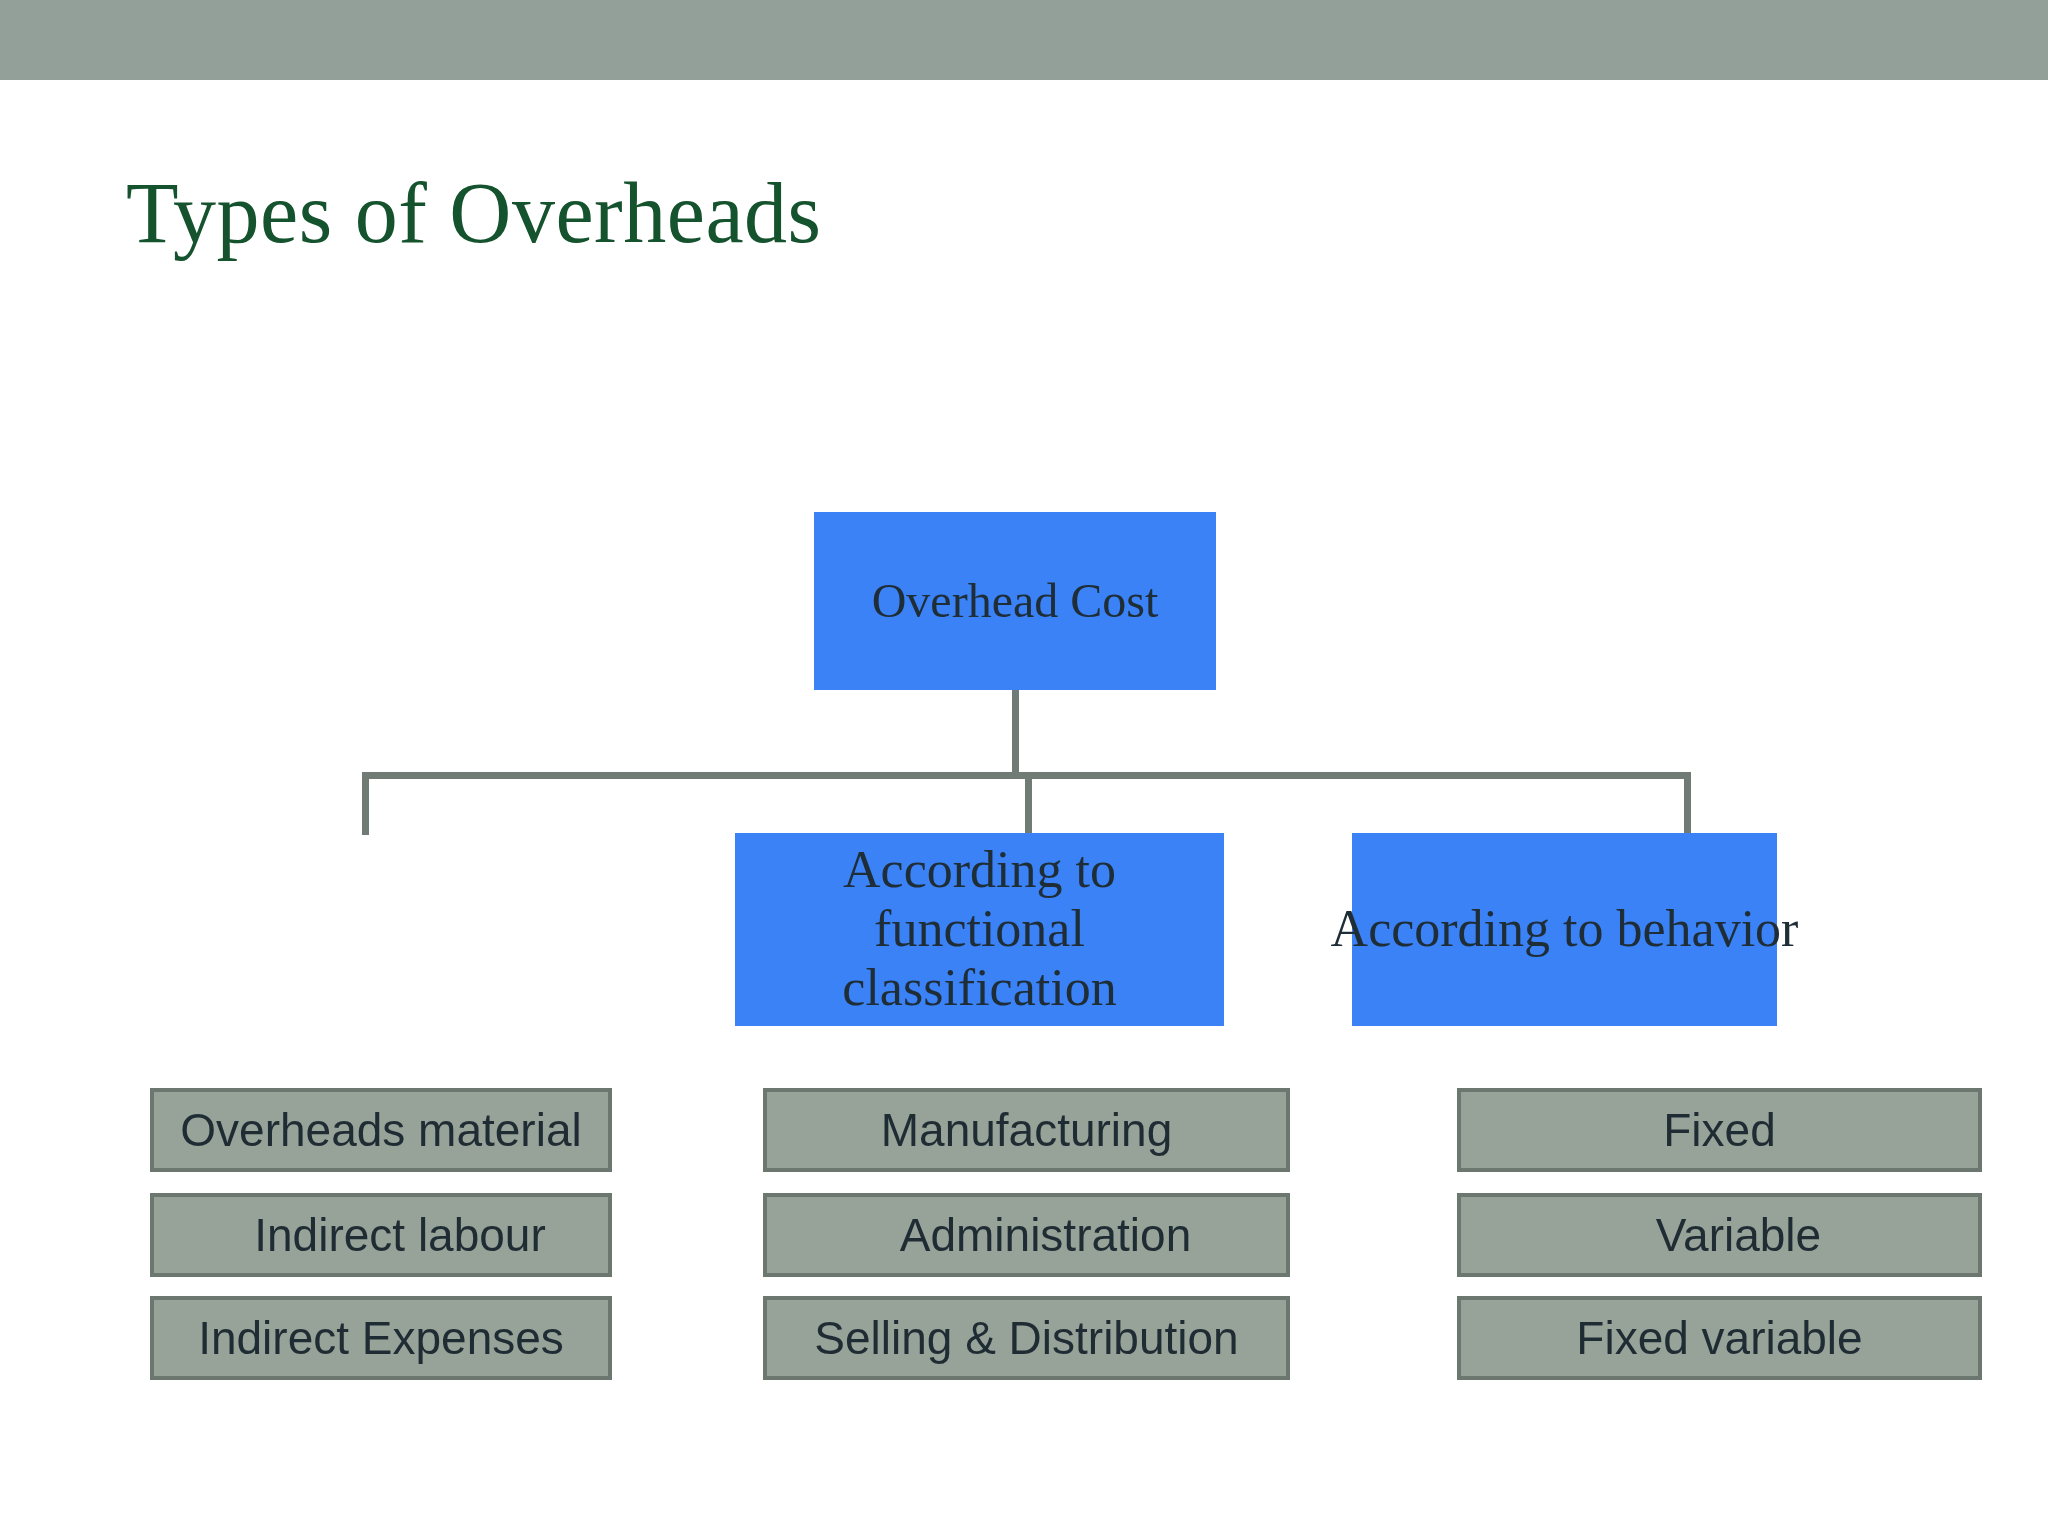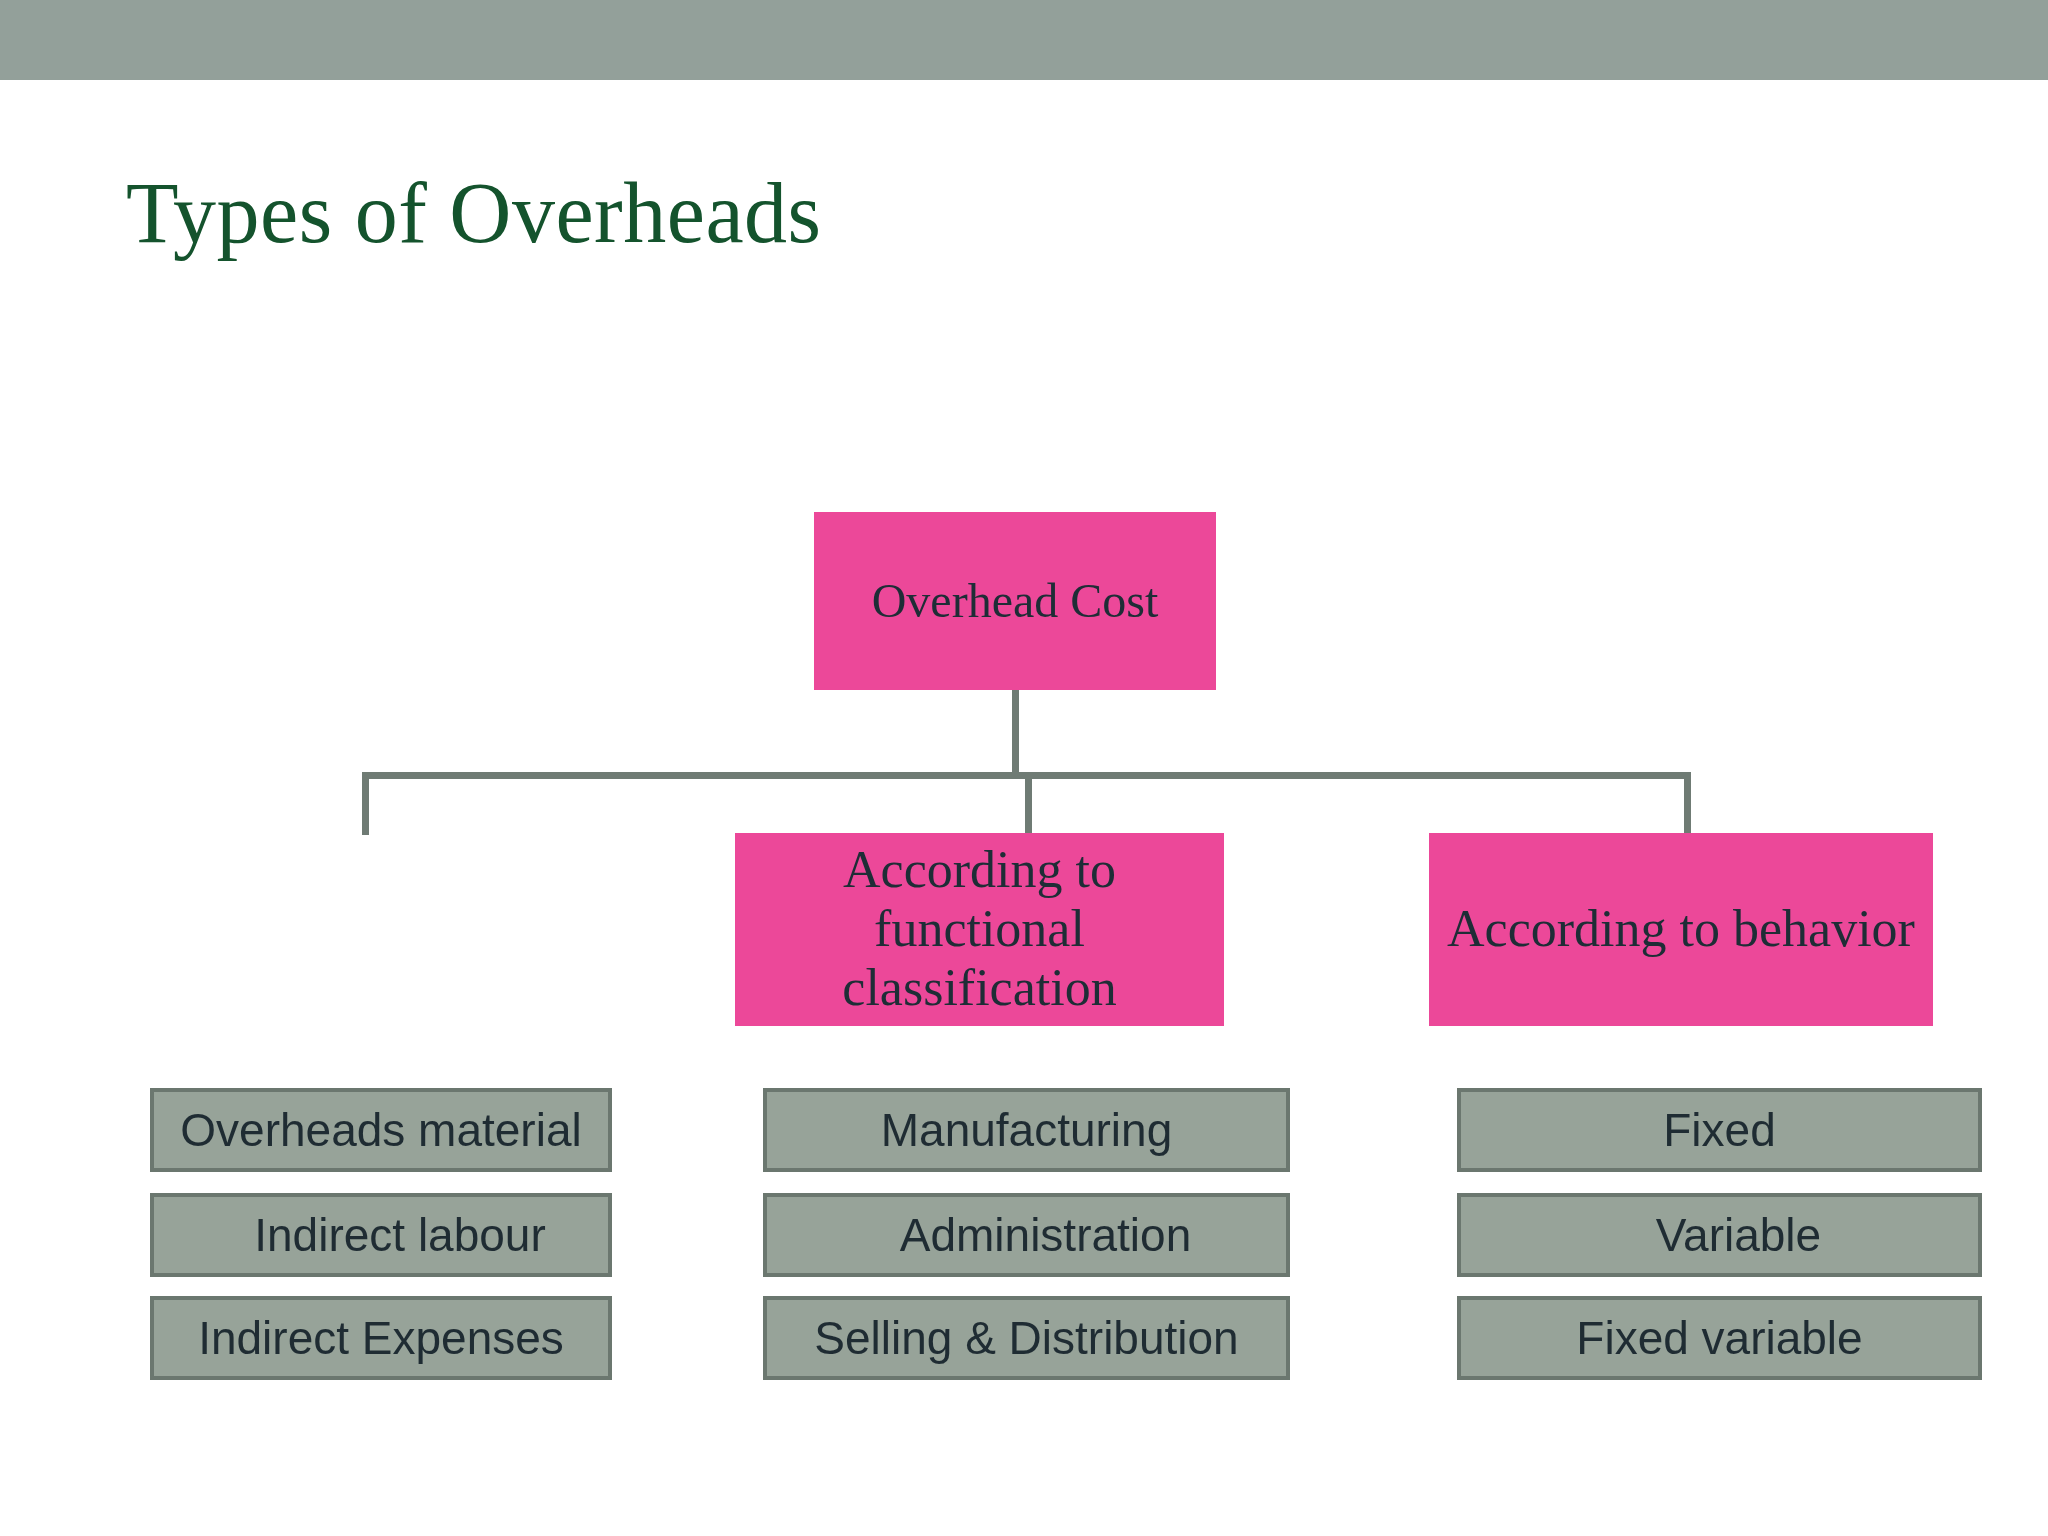--- a/index.html
+++ b/index.html
@@ -85,21 +85,21 @@
   .conn-drop-right {
     left: 1684px;
     top: 772px;
     width: 7px;
     height: 63px;
   }
 
   
   .node {
     position: absolute;
-    background: #ec4899;
+    background: #3b82f6;
     display: flex;
     align-items: center;
     justify-content: center;
     text-align: center;
     box-sizing: border-box;
     color: #1e2d36;
   }
 
   .node-root {
     left: 814px;
@@ -114,22 +114,22 @@
   .node-branch {
     top: 833px;
     height: 193px;
     font-family: "Liberation Serif", serif;
     font-size: 52px;
     line-height: 1.13;
   }
   .branch-1 { left: 108px;  width: 512px; }
   .branch-2 { left: 735px;  width: 489px; }
   .branch-3 {
-    left: 1429px;
-    width: 504px;
+    left: 1352px;
+    width: 425px;
     overflow: visible;
     white-space: nowrap;
     justify-content: center;
   }
   .branch-3 .node-label { white-space: nowrap; }
 
   .node-leaf {
     background: #97a399;
     border: 4px solid #6b776f;
     font-family: "Liberation Sans", sans-serif;

